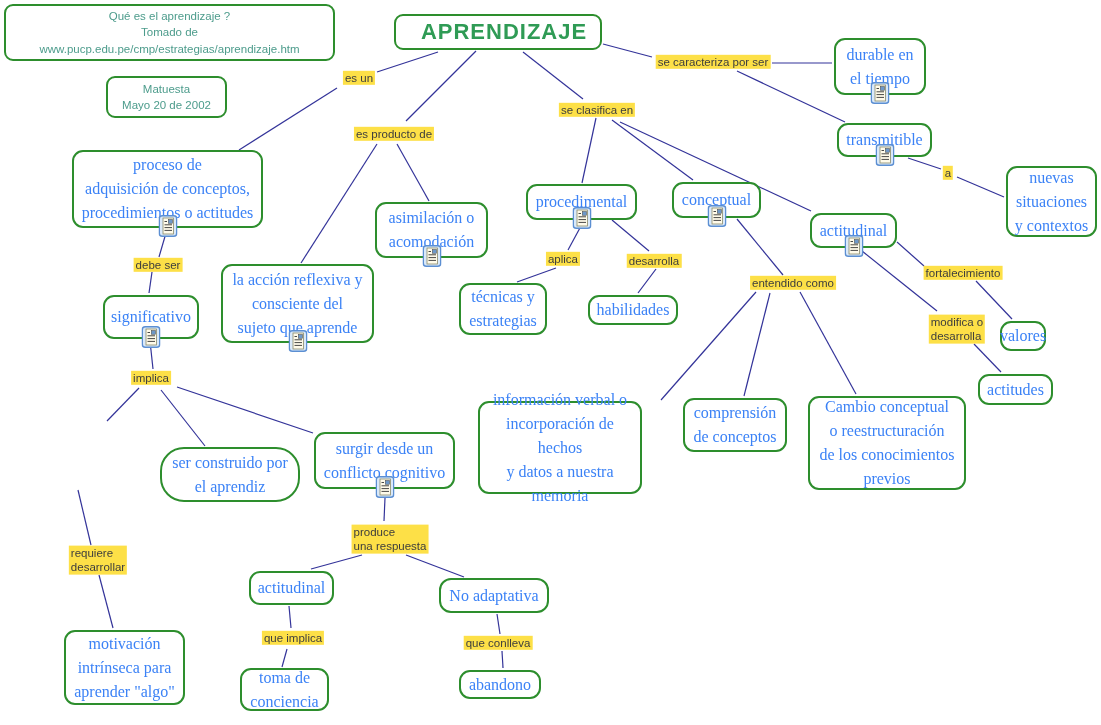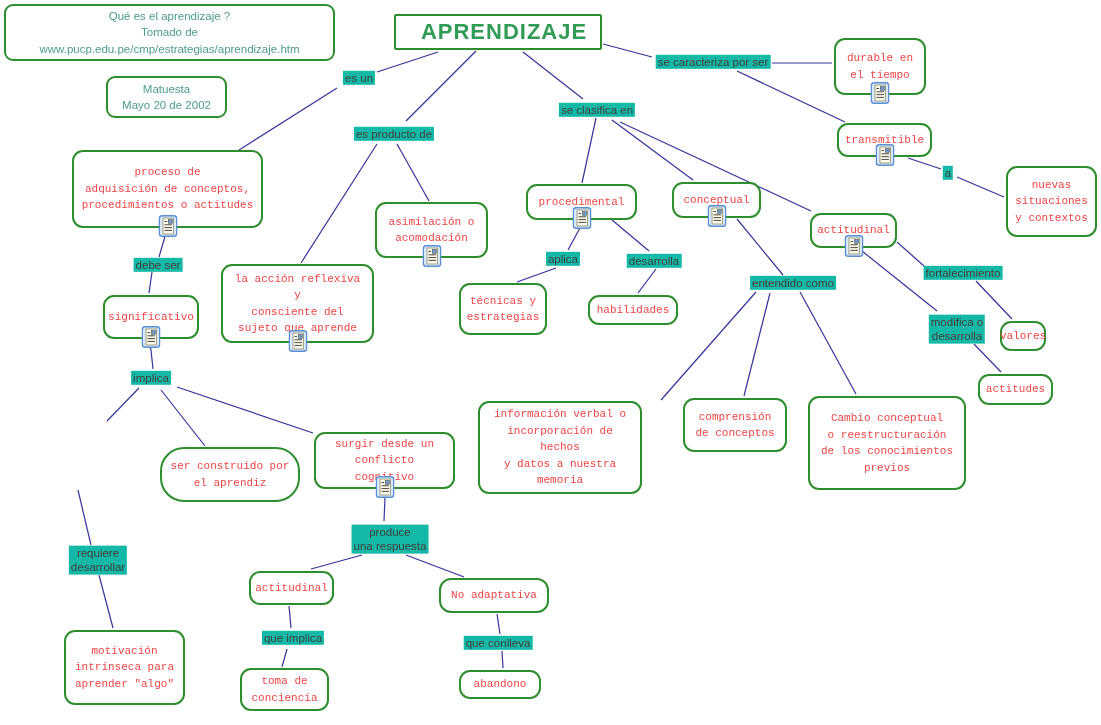--- a/index.html
+++ b/index.html
@@ -6,37 +6,36 @@
   #canvas {
     position:relative; width:1101px; height:725px; background:#ffffff;
     font-family:"Liberation Serif", serif; overflow:hidden;
   }
   #edges { position:absolute; left:0; top:0; z-index:1; }
   .node {
     position:absolute; z-index:3; box-sizing:border-box;
     background:#ffffff; border:2px solid #2d8e2d; border-radius:11px;
     display:flex; align-items:center; justify-content:center;
     text-align:center; white-space:pre-line;
-    font-size:11px; line-height:1.5; color:#ef4444;
+    font-size:16px; line-height:1.5; color:#3b82f6;
     padding:2px 6px;
-    font-family:Liberation Mono, monospace;
   }
   .node.title {
     font-family:"Liberation Sans", sans-serif; font-weight:bold;
-    font-size:22px; letter-spacing:1px; border-radius:2px; line-height:1.1;padding-left:18px;
+    font-size:22px; letter-spacing:1px; border-radius:9px; line-height:1.1;padding-left:18px;
   }
   .node.info {
     font-family:"Liberation Sans", sans-serif; font-size:11.5px;
     line-height:1.4; border-radius:9px;
   }
   .edge-label {
     position:absolute; z-index:2; transform:translate(-50%,-50%);
     font-family:"Liberation Sans", sans-serif; font-size:11.5px;
-    line-height:1.25; color:#3d3d3d; background:#14b8a6;
-    white-space:pre-line; text-align:center; padding:0 2px;
+    line-height:1.25; color:#3d3d3d; background:#fde047;
+    white-space:pre-line; text-align:left; padding:0 2px;
   }
   .res-icon {
     position:absolute; left:50%; bottom:-11px; transform:translateX(-50%);
     width:19px; height:22px; z-index:4; display:block;
   }
 </style>
 </head>
 <body>
 
 <div id="canvas">

